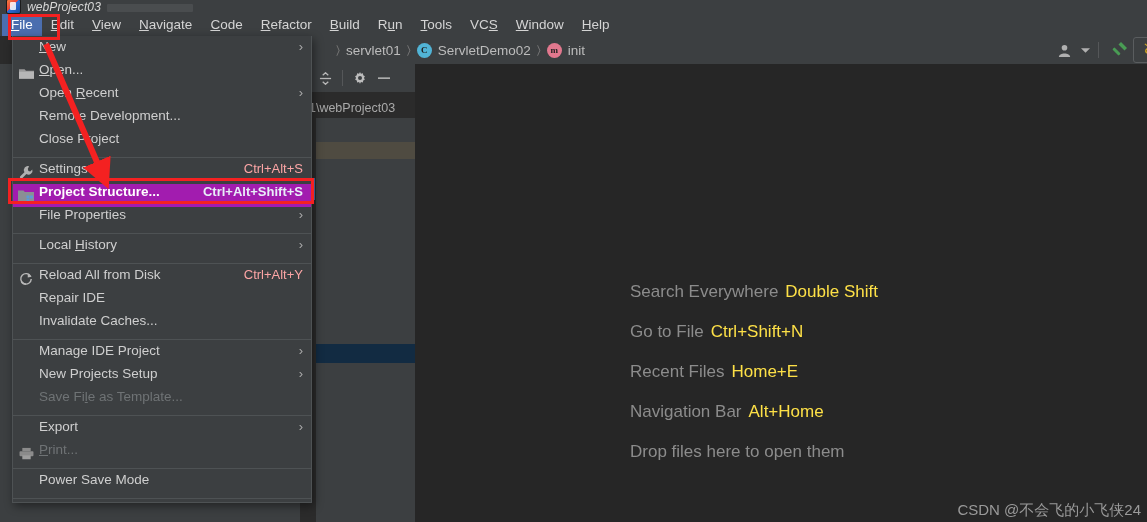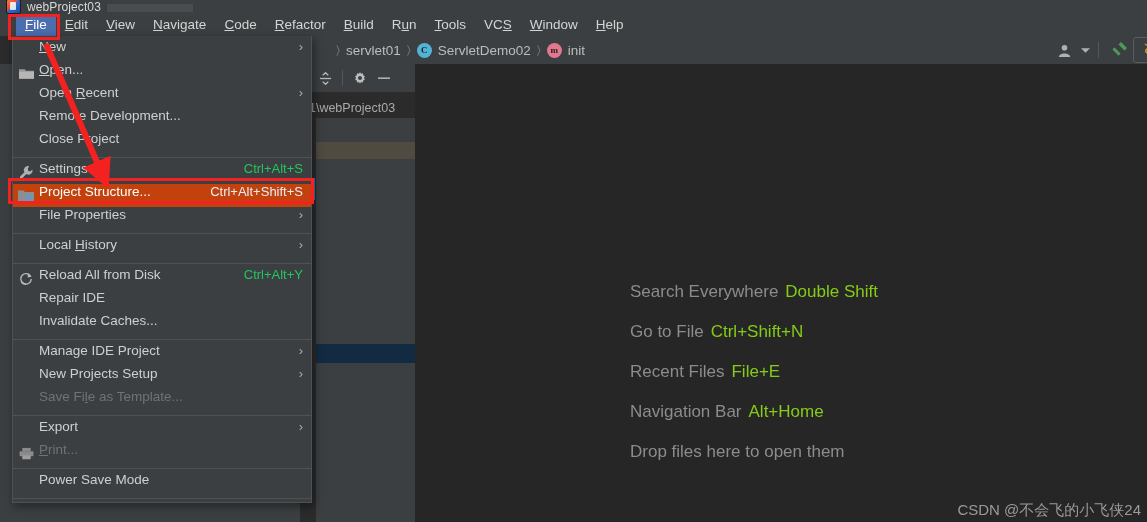--- a/index.html
+++ b/index.html
@@ -18,21 +18,21 @@
     background: #2b2b2b;
   }
 
   
   .titlebar {
     position: absolute; left: 0; top: 0; width: 1147px; height: 14px;
     background: #3c3f41;
     overflow: hidden;
   }
   .titlebar-inner {
-    display: flex; align-items: flex-end; height: 14px; padding-left: 6px; gap: 6px;
+    display: flex; align-items: flex-end; height: 14px; padding-left: 6px; gap: 6px; font-style: italic;
   }
   .win-icon {
     width: 13px; height: 13px; border-radius: 2px;
     background: linear-gradient(135deg, #f27d3e 0%, #e8413c 45%, #2d6cd6 46%, #1b4f9e 100%);
     position: relative; flex: 0 0 auto;
     border: 1px solid #1c1c1c;
   }
   .win-icon::after {
     content: ""; position: absolute; left: 3px; top: 2px; width: 6px; height: 8px;
     background: #fdfdfd; opacity: .85; border-radius: 1px;
@@ -44,21 +44,21 @@
   }
   .title-ghost {
     width: 86px; height: 8px; background: #4a4d4f; border-radius: 1px; margin-bottom: 2px;
   }
 
   
   .menubar {
     position: absolute; left: 0; top: 14px; width: 1147px; height: 22px;
     background: #3c3f41;
     display: flex; align-items: center;
-    padding-left: 16px;
+    padding-left: 2px;
     box-sizing: border-box;
   }
   .menubar-item {
     color: #d4d4d4; font-size: 13.5px; line-height: 22px;
     padding: 0 9px; white-space: nowrap; cursor: default;
     font-family: "Liberation Sans", sans-serif;
   }
   .menubar-item.active {
     background: #4b6eaf; color: #ffffff;
   }
@@ -135,21 +135,21 @@
     background: #262626;
   }
   .shortcut-list {
     position: absolute; left: 215px; top: 218px;
     display: flex; flex-direction: column; gap: 20px;
   }
   .shortcut-row {
     font-size: 17px; color: #8c8c8c; white-space: nowrap;
     font-family: "Liberation Sans", sans-serif;
   }
-  .shortcut-key { color: #84cc16; margin-left: 7px; }
+  .shortcut-key { color: #fde047; margin-left: 7px; }
   .watermark {
     position: absolute; right: 6px; bottom: 2px;
     color: #9a9a9a; font-size: 15px; white-space: nowrap;
     font-family: "Liberation Sans", sans-serif;
   }
 
   
   .dropdown {
     position: absolute; left: 12px; top: 36px;
     width: 300px;
@@ -164,24 +164,24 @@
     position: relative; display: flex; align-items: flex-start;
     height: 23px; padding: 0 8px 0 0; box-sizing: border-box;
     color: #cfcfcf; font-size: 13.5px; cursor: default;
     font-family: "Liberation Sans", sans-serif;
   }
   .mi .mi-icon {
     width: 26px; height: 23px; display: flex; align-items: center; justify-content: center;
     flex: 0 0 26px;
   }
   .mi .mi-label { flex: 1 1 auto; white-space: nowrap; }
-  .mi .mi-accel { color: #22c55e; font-size: 13px; white-space: nowrap; padding-left: 12px; }
+  .mi .mi-accel { color: #fca5a5; font-size: 13px; white-space: nowrap; padding-left: 12px; }
   .mi .mi-arrow { color: #a9a9a9; font-size: 13px; padding-left: 10px; }
   .mi.disabled .mi-label, .mi.disabled .mi-accel { color: #6f7375; }
-  .mi.selected { background: #c2410c; color: #ffffff; }
+  .mi.selected { background: #a21caf; color: #ffffff; font-weight: bold; }
   .mi.selected .mi-accel { color: #e8eef8; }
   .mi u { text-decoration: underline; text-underline-offset: 1px; }
   .mi-sep { height: 1px; background: #4e5254; margin: 3px 0; }
 
   
   .redbox {
     position: absolute; border: 3px solid #f42121; box-sizing: border-box;
     pointer-events: none;
   }
   .arrow-svg { position: absolute; left: 0; top: 0; pointer-events: none; }
@@ -289,21 +289,21 @@
     <div class="tree-row row-modified" style="top:24px; height:17px;"></div>
     <div class="tree-row row-selected-dark" style="top:226px; height:19px;"></div>
   </div>
 
   <div class="blue-sliver"></div>
 
   <div class="editor">
     <div class="shortcut-list" id="shortcut-list">
         <div class="shortcut-row"><span>Search Everywhere</span><span class="shortcut-key">Double Shift</span></div>
         <div class="shortcut-row"><span>Go to File</span><span class="shortcut-key">Ctrl+Shift+N</span></div>
-        <div class="shortcut-row"><span>Recent Files</span><span class="shortcut-key">File+E</span></div>
+        <div class="shortcut-row"><span>Recent Files</span><span class="shortcut-key">Home+E</span></div>
         <div class="shortcut-row"><span>Navigation Bar</span><span class="shortcut-key">Alt+Home</span></div>
         <div class="shortcut-row"><span>Drop files here to open them</span></div>
       </div>
     <div class="watermark">CSDN @不会飞的小飞侠24</div>
   </div>
 
   <div class="dropdown" id="file-menu">
       <div class="mi">
         <span class="mi-icon"></span>
         <span class="mi-label"><u>N</u>ew</span>

